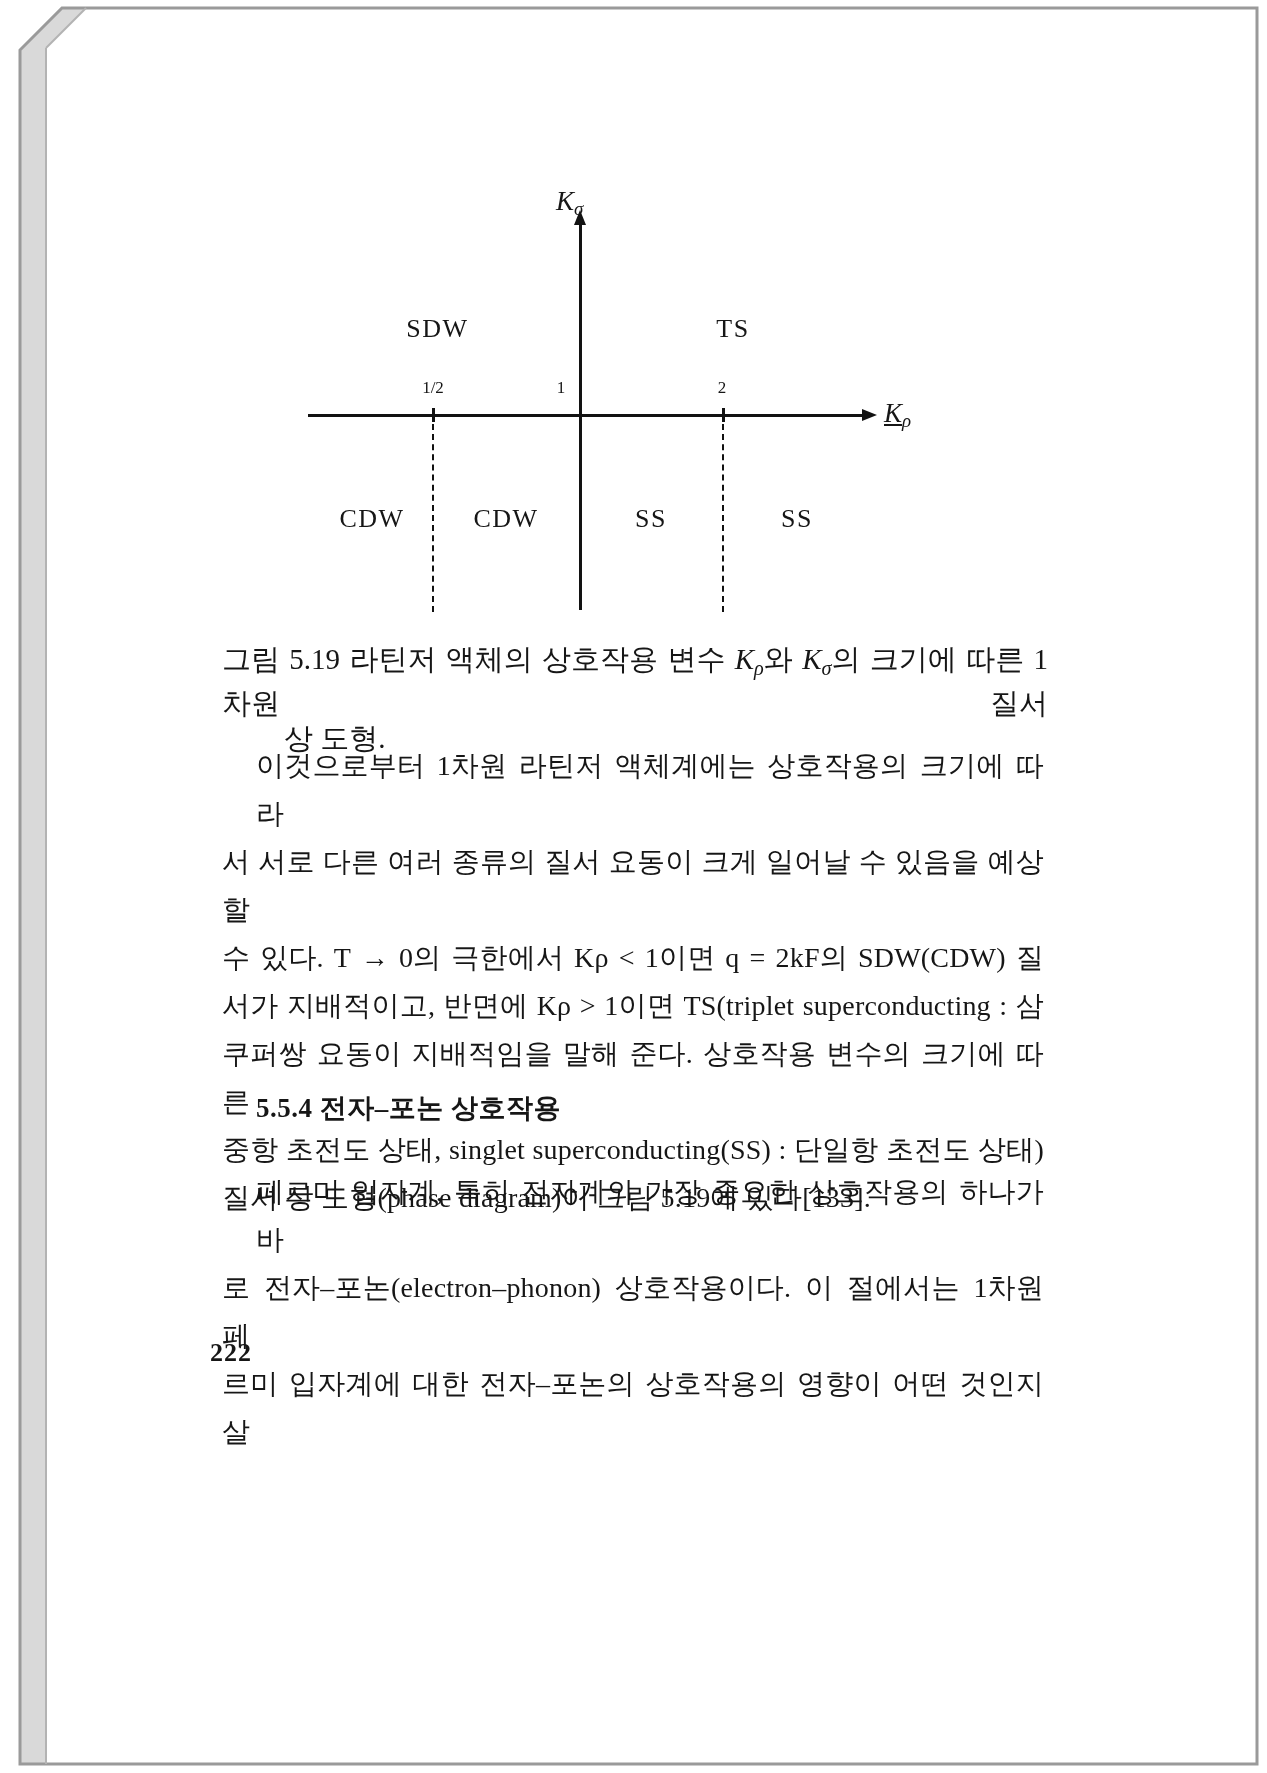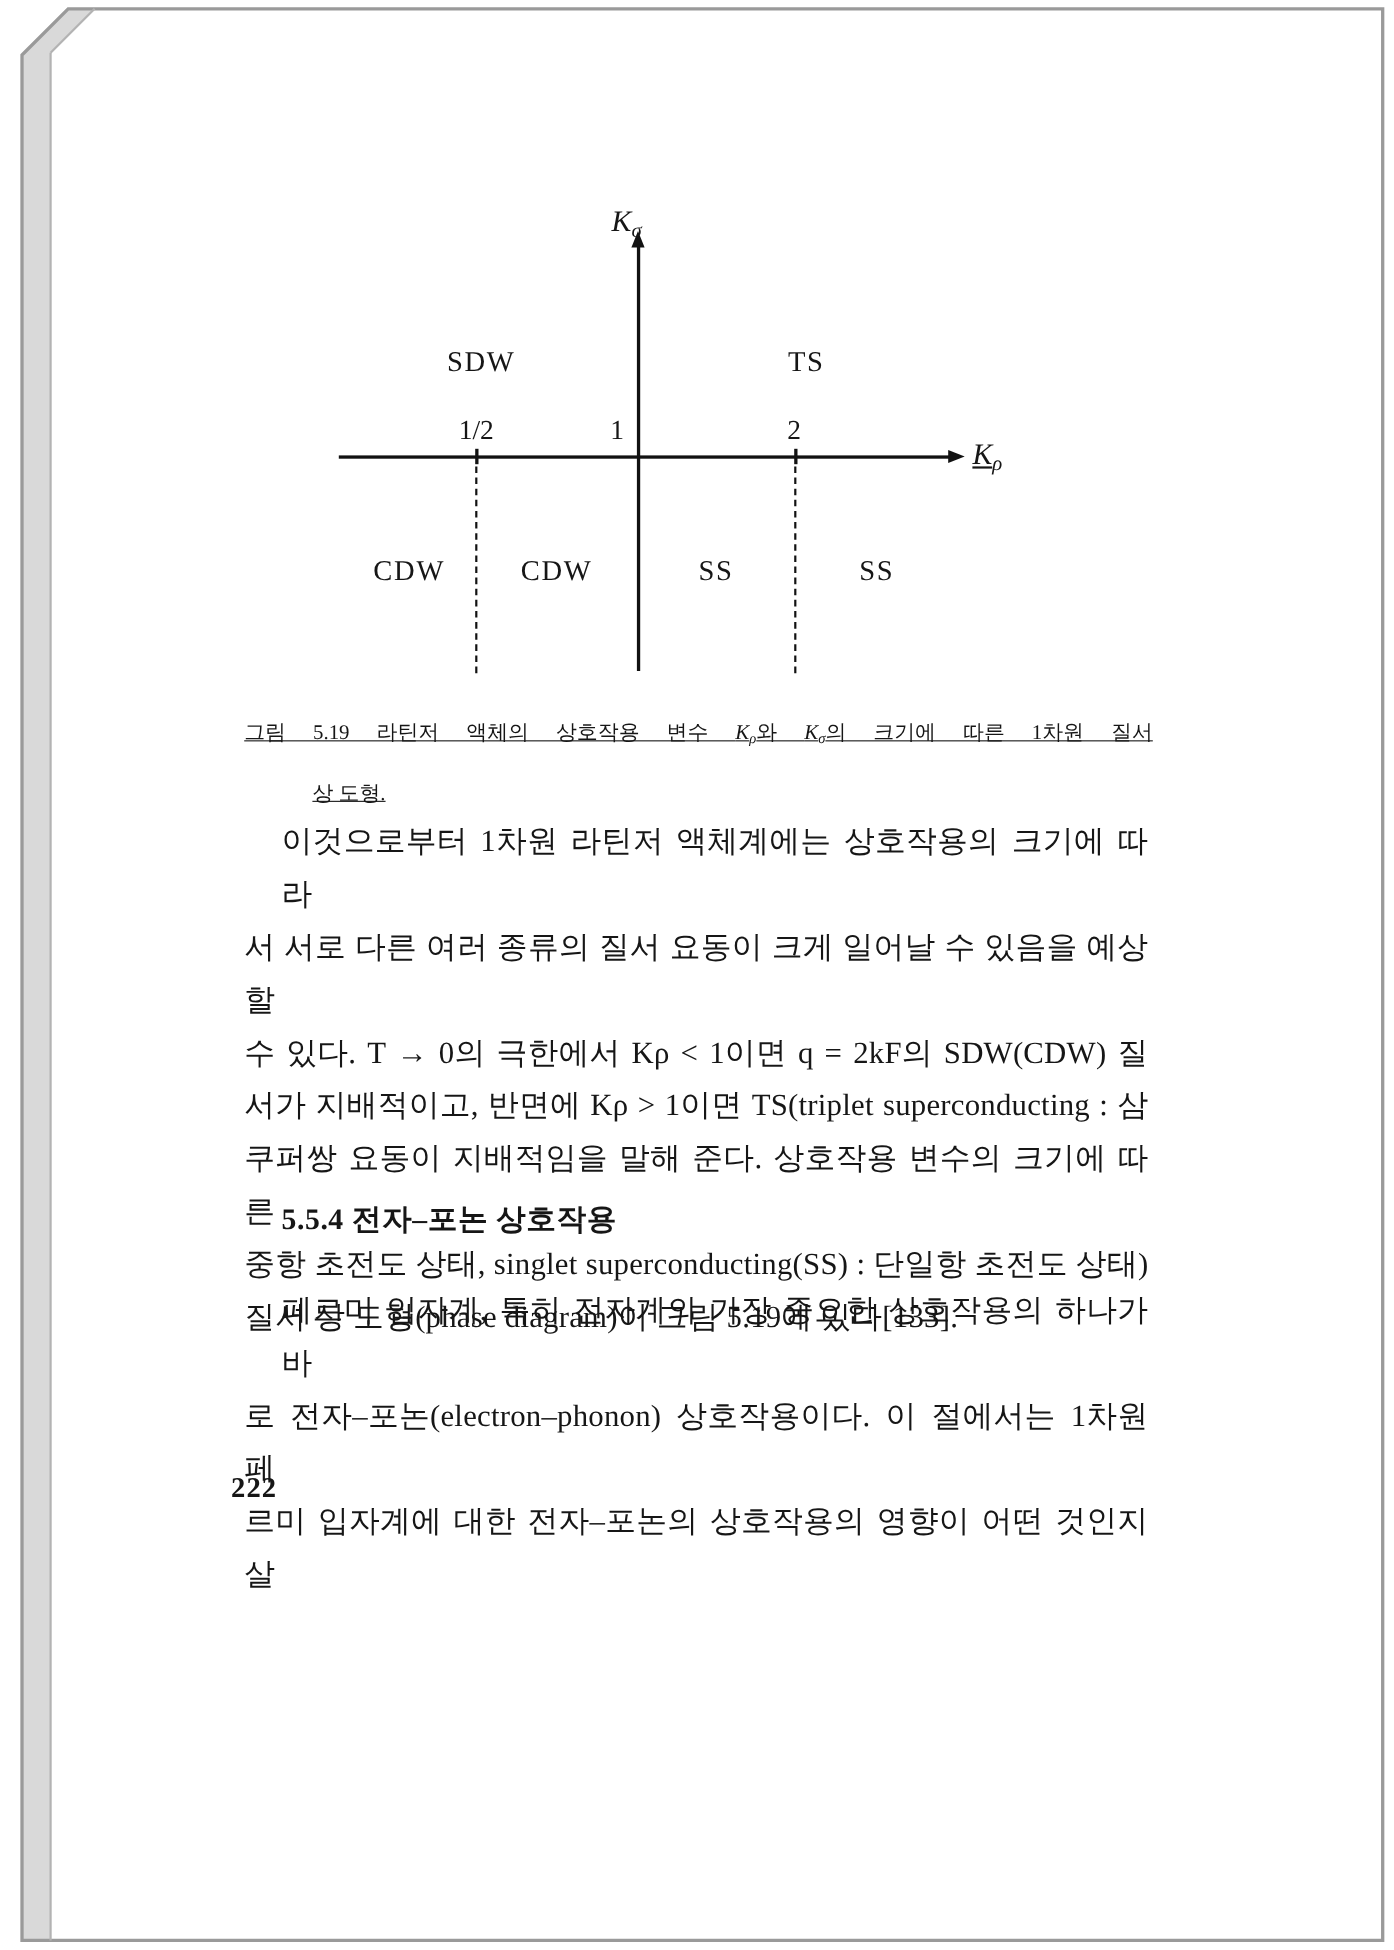--- a/index.html
+++ b/index.html
@@ -37,35 +37,35 @@
     border-top: 6px solid transparent;
     border-bottom: 6px solid transparent;
     border-left: 15px solid #121212;
   }
   .fig-label {
     font-size: 26px;
     letter-spacing: 1.5px;
     text-align: center;
     white-space: nowrap;
   }
-  .tick-label { font-size: 25px; text-align: center; letter-spacing: 0; }
+  .tick-label { font-size: 17px; text-align: center; letter-spacing: 0; }
   .mi  { font-style: italic; }
   .msub {
     font-style: italic;
     font-size: 0.70em;
     vertical-align: -0.28em;
     letter-spacing: 0;
   }
   .axis-name { font-size: 27px; white-space: nowrap; }
 
   
   .caption {
     position: absolute;
     left: 222px; top: 642px; width: 826px;
-    font-size: 19px; line-height: 50px; text-decoration: underline;
+    font-size: 29px; line-height: 35px;
   }
   .caption .cap-l1 { text-align: justify; text-align-last: justify; }
   .caption .cap-l2 { padding-left: 62px; }
 
   .para {
     position: absolute;
     left: 222px; width: 822px;
     font-size: 28px; line-height: 48px;
     letter-spacing: 0.2px;
   }

